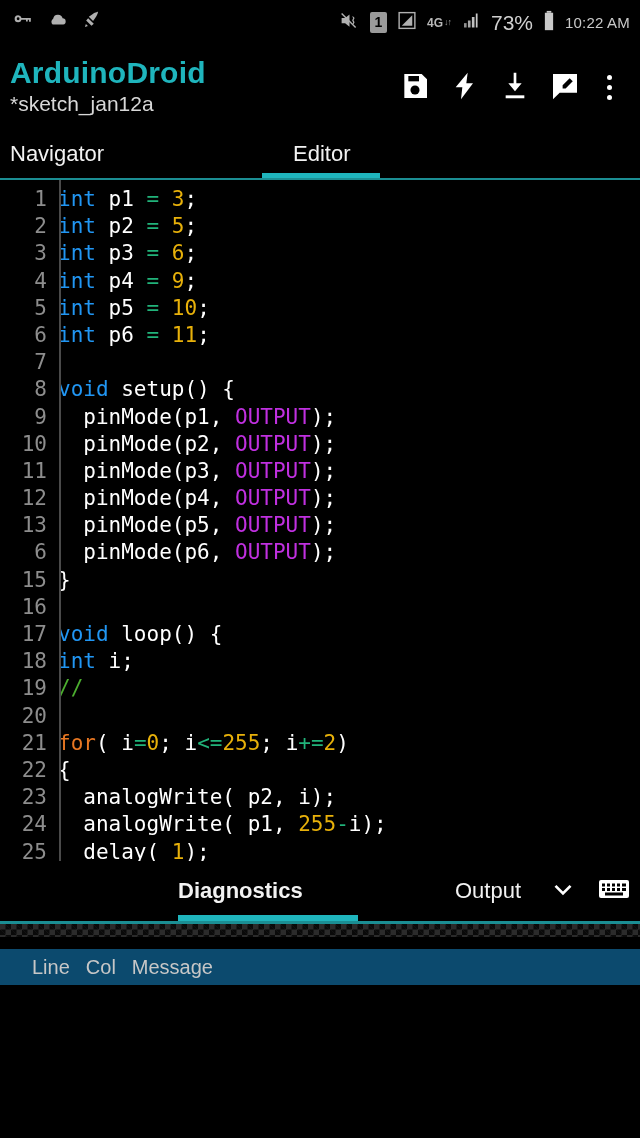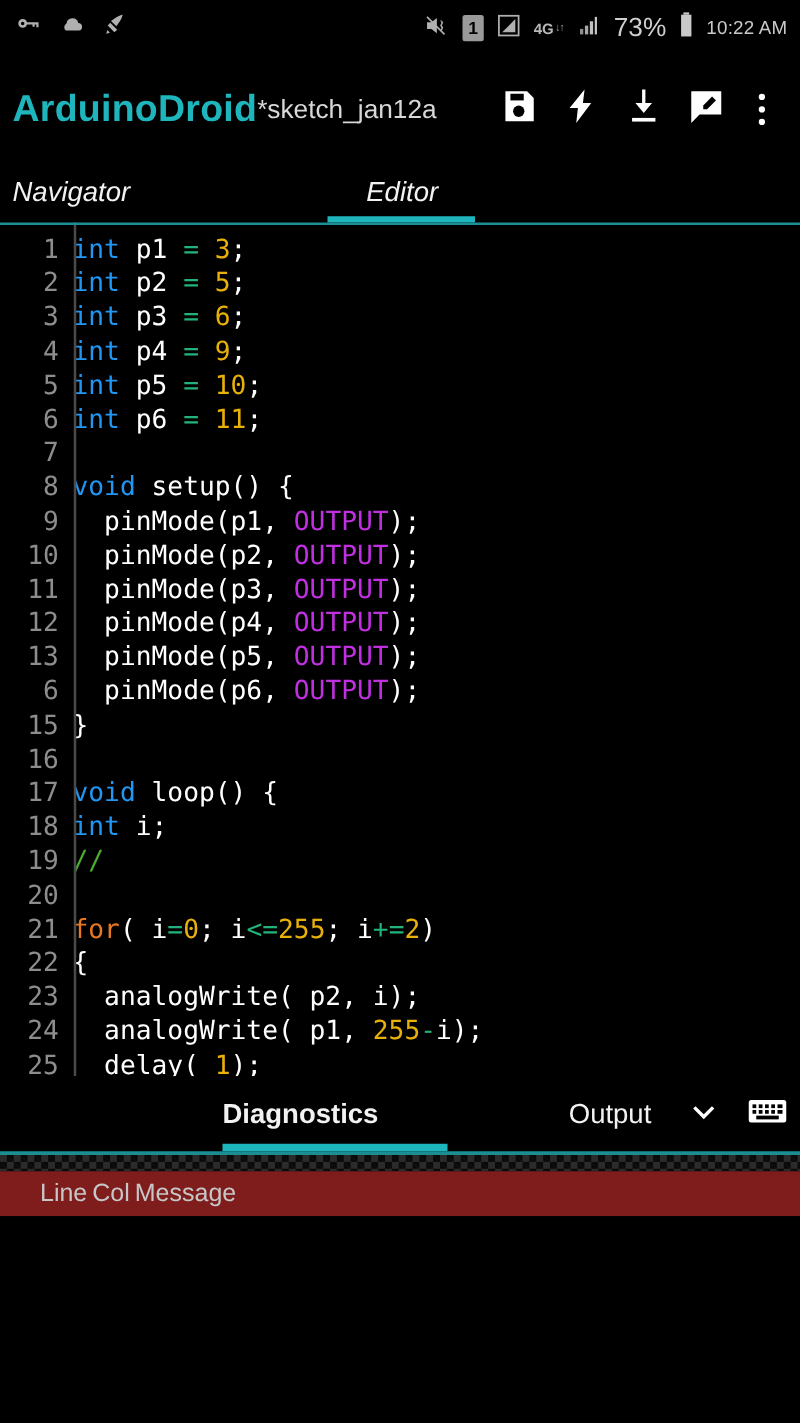--- a/index.html
+++ b/index.html
@@ -31,42 +31,42 @@
   .net4g .lbl { font-size:12px; color:#b8b8b8; font-weight:bold; line-height:1; }
   .net4g .arrows { font-size:9px; color:#9a9a9a; line-height:1; letter-spacing:-1px; }
 
   
   .appbar {
     height:85px; width:100%;
     display:flex; align-items:center;
     padding:0 12px 0 10px;
     background:#000;
   }
-  .titles { display:flex; justify-content:center; }
+  .titles { display:flex; flex-direction:column; justify-content:center; }
   .app-title {
     color:#1fb5bd; font-size:30px; font-weight:bold; line-height:1.05;
     letter-spacing:.2px;
   }
   .app-sub {
     color:#d8d8d8; font-size:21px; line-height:1.35; margin-top:2px;
   }
   .actions { margin-left:auto; display:flex; align-items:center; gap:0; }
   .act {
     width:50px; height:60px;
     display:flex; align-items:center; justify-content:center;
     cursor:pointer;
   }
   .act.menu { width:38px; }
   .dots { display:flex; flex-direction:column; gap:5px; align-items:center; }
   .dots i { width:5px; height:5px; background:#fff; border-radius:50%; display:block; }
 
   
   .tabbar {
     height:48px; width:100%; position:relative;
-    display:flex; align-items:center; background:#000;font-style:italic;
+    display:flex; align-items:center; background:#000;
   }
   .tab {
     height:48px; display:flex; align-items:center;
     font-size:22px; color:#f2f2f2; cursor:pointer;
   }
   .tab-nav { padding-left:10px; }
   .tab-edit { position:absolute; left:293px; }
   .tab-underline {
     position:absolute; left:262px; bottom:0; width:118px; height:5px;
     background:#1fb5bd;
@@ -130,23 +130,23 @@
   
   .checker {
     width:100%; height:13px; background:#2b2b2b;
     background-image:
       linear-gradient(45deg, #0a0a0a 25%, transparent 25%, transparent 75%, #0a0a0a 75%),
       linear-gradient(45deg, #0a0a0a 25%, transparent 25%, transparent 75%, #0a0a0a 75%);
     background-size:11px 11px;
     background-position:0 0, 5.5px 5.5px;
   }
   .diag-header {
-    width:100%; height:36px; background:#7f1d1d;
+    width:100%; height:36px; background:#0c4a6e;
     display:flex; align-items:center;
-    padding-left:32px; gap:4px;
+    padding-left:32px; gap:16px;margin-top:12px;
   }
   .diag-header span { color:#c7c7c7; font-size:20px; }
   .diag-body { width:100%; flex:1; background:#000; }
   .panel { display:flex; flex-direction:column; height:218px; }
 </style>
 </head>
 <body>
 
 <div class="statusbar">
   <div class="sb-left">

